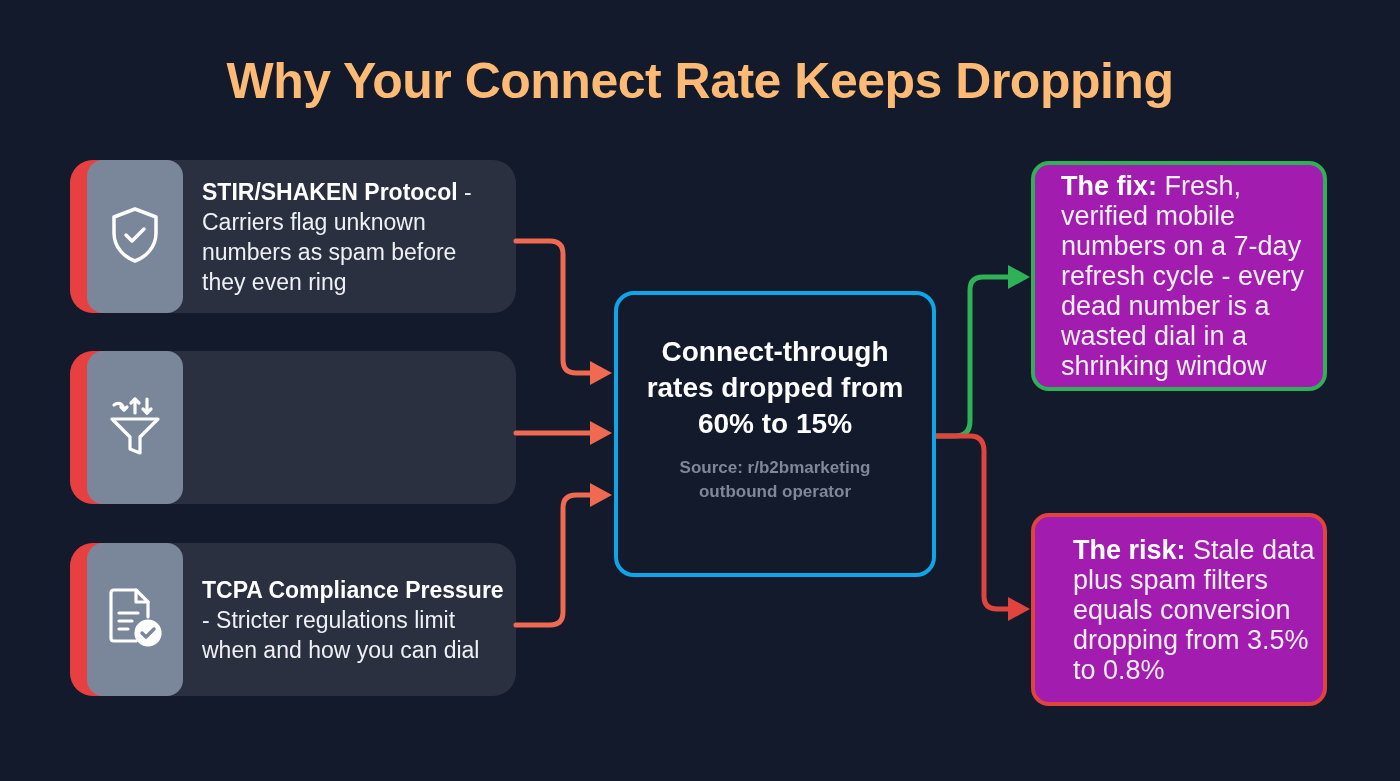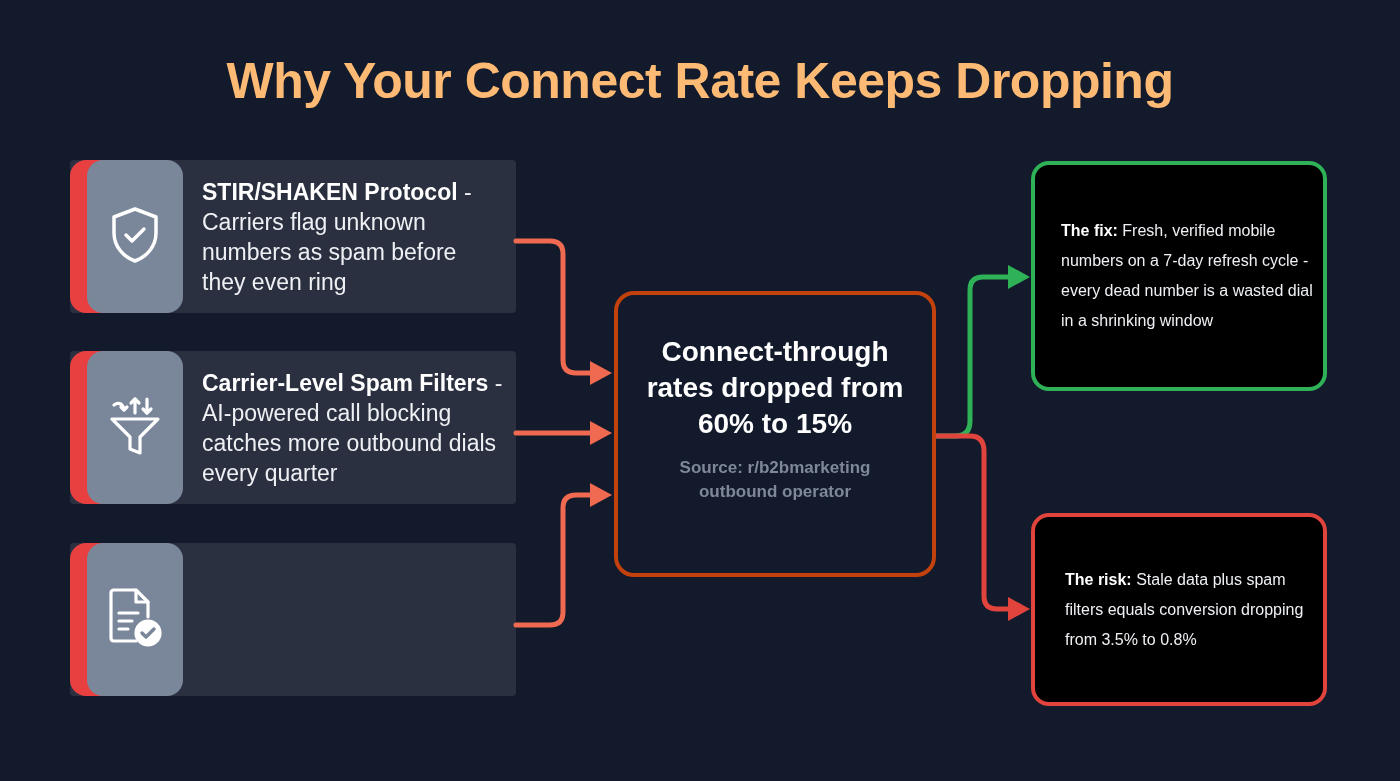--- a/index.html
+++ b/index.html
@@ -10,59 +10,59 @@
       color: #ffffff;
       position: relative;
     }
     .title {
       position: absolute; left: 0; top: 52px; width: 1400px;
       text-align: center; font-size: 50px; font-weight: 700;
       letter-spacing: -0.5px; color: #fdba74;
     }
     .cause-card {
       position: absolute; left: 70px; width: 446px; height: 153px;
-      border-radius: 4px; background: #2b3040; overflow: hidden;
+      border-radius: 23px; background: #2b3040; overflow: hidden;
     }
     .cause-card .accent {
       position: absolute; left: 0; top: 0; bottom: 0; width: 40px;
       background: #e84040; border-radius: 16px 0 0 16px;
     }
     .cause-card .icon-panel {
       position: absolute; left: 17px; top: 0; bottom: 0; width: 96px;
       background: #7a8699; border-radius: 16px;
       display: flex; align-items: center; justify-content: center;
     }
     .cause-card .text {
       position: absolute; left: 132px; top: 0; bottom: 0; right: 12px;
       display: flex; align-items: center;
       font-size: 23px; line-height: 30px; color: #eef0f4;
     }
     .cause-card .text b { font-weight: 700; color: #ffffff; }
     .center-box {
       position: absolute; left: 614px; top: 291px; width: 322px; height: 286px;
-      border: 4px solid #c2410c; border-radius: 20px; background: #121a2c;
+      border: 4px solid #0ea5e9; border-radius: 20px; background: #121a2c;
       display: flex; flex-direction: column; align-items: center; justify-content: center;
       text-align: center;
     }
     .center-box .headline {
       font-size: 28px; font-weight: 700; line-height: 36px; color: #ffffff;
       margin-top: -30px;
     }
     .center-box .source {
       margin-top: 14px; font-size: 17px; line-height: 24px; color: #7f8798;
     }
     .outcome-box {
-      position: absolute; width: 296px; border-radius: 18px; background: #000000;
+      position: absolute; width: 296px; border-radius: 18px; background: #a21caf;
       border: 4px solid; padding: 0 0 0 26px;
       display: flex; align-items: center;
-      font-size: 16px; line-height: 30px; color: #eef0f4;
+      font-size: 27px; line-height: 30px; color: #eef0f4;
     }
     .outcome-box b { font-weight: 700; color: #ffffff; }
     .fix { left: 1031px; top: 161px; height: 230px; border-color: #2fb257; }
-    .risk { left: 1031px; top: 513px; height: 193px; border-color: #e0443c; padding-left: 30px; }
+    .risk { left: 1031px; top: 513px; height: 193px; border-color: #e0443c; padding-left: 38px; }
     svg.connectors { position: absolute; left: 0; top: 0; width: 1400px; height: 781px; pointer-events: none; }
   </style>
 </head>
 <body>
 
 <div class="title">Why Your Connect Rate Keeps Dropping</div>
 
 <div class="cause-card" style="top:160px;">
   <div class="accent"></div>
   <div class="icon-panel">
@@ -86,39 +86,39 @@
         <path d="M6 10 C10 7 14 8 16 14"></path>
         <path d="M13 12 L16 15 L19 12"></path>
         <path d="M27 18 V4"></path>
           <path d="M23 8 L27 4 L31 8"></path>
         <path d="M39 4 V18"></path>
           <path d="M35 14 L39 18 L43 14"></path>
         <path d="M4 24 H50 L32 42 V58 L22 54 V42 Z"></path>
       </svg>
     </span>
   </div>
-  <div class="text">
-    <div><b>Carrier-Level Spam Filters</b><span> - </span><span>AI-powered call blocking catches more outbound dials every quarter</span></div>
-  </div>
 </div>
 
 <div class="cause-card" style="top:543px;">
   <div class="accent"></div>
   <div class="icon-panel">
     <span>
       <svg width="58" height="62" viewBox="0 0 58 62" fill="none" stroke="#ffffff" stroke-width="3.2" stroke-linecap="round" stroke-linejoin="round">
         <path d="M30 54 H8 C6 54 5 53 5 51 V6 C5 4 6 3 8 3 H30 L42 15 V30"></path>
         <path d="M30 3 V15 H42"></path>
         <path d="M13 26 H32"></path>
           <path d="M13 34 H26"></path>
           <path d="M13 42 H22"></path>
         <circle cx="42" cy="46" r="12" fill="#ffffff"></circle>
         <path d="M36 46 L40 50 L48 42" stroke="#7a8699" stroke-width="3.5"></path>
       </svg>
     </span>
+  </div>
+  <div class="text">
+    <div><b>TCPA Compliance Pressure</b><span> - </span><span>Stricter regulations limit when and how you can dial</span></div>
   </div>
 </div>
 
 <svg class="connectors" viewBox="0 0 1400 781">
   <g fill="none" stroke="#ef6a50" stroke-width="5" stroke-linecap="round" stroke-linejoin="round">
     <path d="M516 241 H550 Q563 241 563 254 V360 Q563 373 576 373 H592"></path>
     <path d="M516 433 H592"></path>
     <path d="M516 625 H550 Q563 625 563 612 V508 Q563 495 576 495 H592"></path>
   </g>
   <g fill="#ef6a50">

